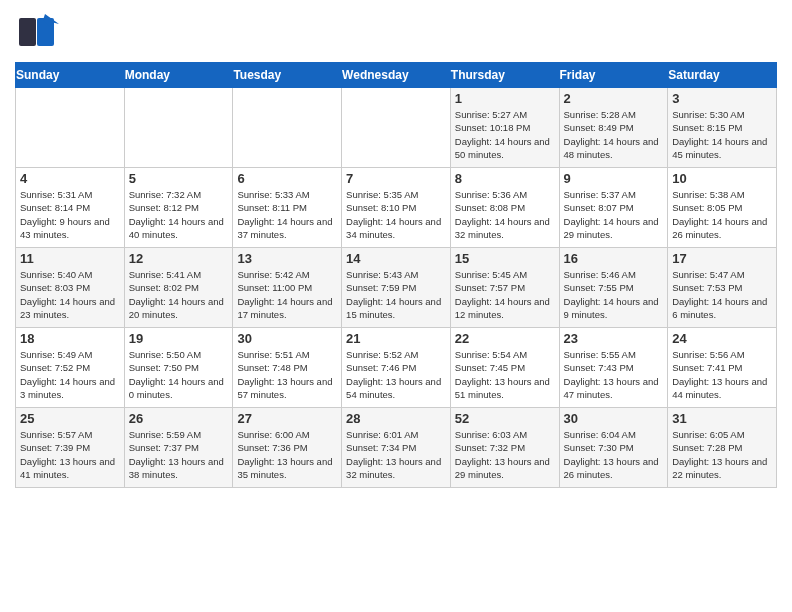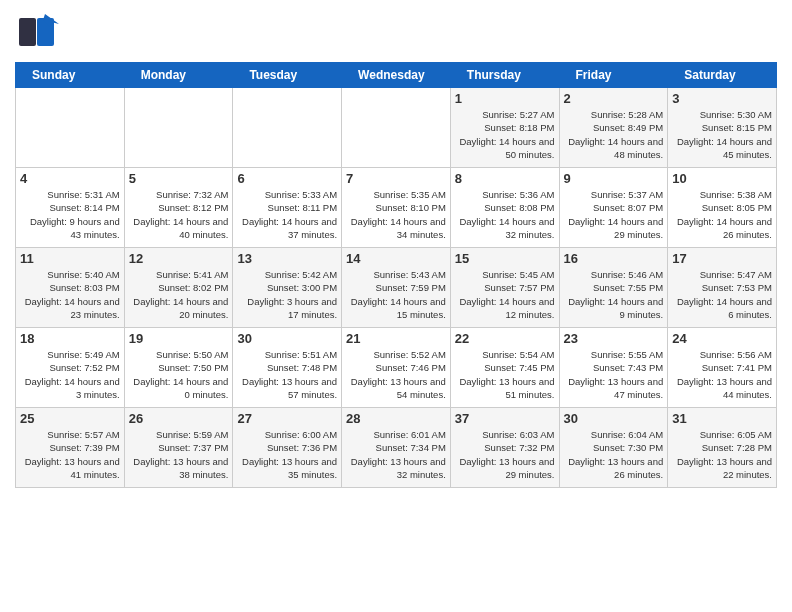--- a/index.html
+++ b/index.html
@@ -10,39 +10,39 @@
     .logo-text { line-height: 1.1; }
     .title-area { text-align: right; }
     .cal-title { font-size: 38px; font-weight: 300; color: #333; line-height: 1.1; }
     .cal-subtitle { font-size: 16px; color: #555; }
     table { width: 100%; border-collapse: collapse; }
     thead tr th {
       background: #1565c0;
       color: #fff;
       font-size: 12px;
       font-weight: bold;
-      padding: 5px 16px;
+      padding: 5px 0;
       text-align: left;
       border: 1px solid #1565c0;
     }
     tbody tr td {
       border: 1px solid #ccc;
       vertical-align: top;
       padding: 3px 4px;
       font-size: 10px;
       color: #333;
       height: 80px;
       width: calc(100% / 7);
       background: #fff;
     }
     tbody tr:nth-child(odd) td {
       background: #f5f5f5;
     }
     .day-num { font-size: 13px; font-weight: bold; color: #333; display: block; margin-bottom: 2px; }
-    .day-info { font-size: 9.5px; color: #333; line-height: 1.4; text-align: right; }
+    .day-info { font-size: 9.5px; color: #333; line-height: 1.4; }
     .empty-cell { background: #fff !important; }
   </style>
 </head>
 <body>
 
 <div class="page">
   <div class="header">
     <div class="logo">
       <div style="position:relative; width:44px; height:44px; margin-right:4px;">
         <svg width="44" height="44" viewBox="0 0 44 44">
@@ -81,21 +81,21 @@
     <tbody id="calendar-body">
     <tr>
           <td class="empty-cell"></td>
           <td class="empty-cell"></td>
           <td class="empty-cell"></td>
           <td class="empty-cell"></td>
           <td>
         <span class="day-num">1</span>
         <div class="day-info">
           <span>Sunrise: 5:27 AM</span><br>
-          <span>Sunset: 8:18 PM</span><br>
+          <span>Sunset: 10:18 PM</span><br>
           <span>Daylight: 14 hours and 50 minutes.</span>
         </div>
       </td>
           <td>
         <span class="day-num">2</span>
         <div class="day-info">
           <span>Sunrise: 5:28 AM</span><br>
           <span>Sunset: 8:49 PM</span><br>
           <span>Daylight: 14 hours and 48 minutes.</span>
         </div>
@@ -181,22 +181,22 @@
         <div class="day-info">
           <span>Sunrise: 5:41 AM</span><br>
           <span>Sunset: 8:02 PM</span><br>
           <span>Daylight: 14 hours and 20 minutes.</span>
         </div>
       </td>
           <td>
         <span class="day-num">13</span>
         <div class="day-info">
           <span>Sunrise: 5:42 AM</span><br>
-          <span>Sunset: 3:00 PM</span><br>
-          <span>Daylight: 3 hours and 17 minutes.</span>
+          <span>Sunset: 11:00 PM</span><br>
+          <span>Daylight: 14 hours and 17 minutes.</span>
         </div>
       </td>
           <td>
         <span class="day-num">14</span>
         <div class="day-info">
           <span>Sunrise: 5:43 AM</span><br>
           <span>Sunset: 7:59 PM</span><br>
           <span>Daylight: 14 hours and 15 minutes.</span>
         </div>
       </td>
@@ -310,21 +310,21 @@
       </td>
           <td>
         <span class="day-num">28</span>
         <div class="day-info">
           <span>Sunrise: 6:01 AM</span><br>
           <span>Sunset: 7:34 PM</span><br>
           <span>Daylight: 13 hours and 32 minutes.</span>
         </div>
       </td>
           <td>
-        <span class="day-num">37</span>
+        <span class="day-num">52</span>
         <div class="day-info">
           <span>Sunrise: 6:03 AM</span><br>
           <span>Sunset: 7:32 PM</span><br>
           <span>Daylight: 13 hours and 29 minutes.</span>
         </div>
       </td>
           <td>
         <span class="day-num">30</span>
         <div class="day-info">
           <span>Sunrise: 6:04 AM</span><br>

